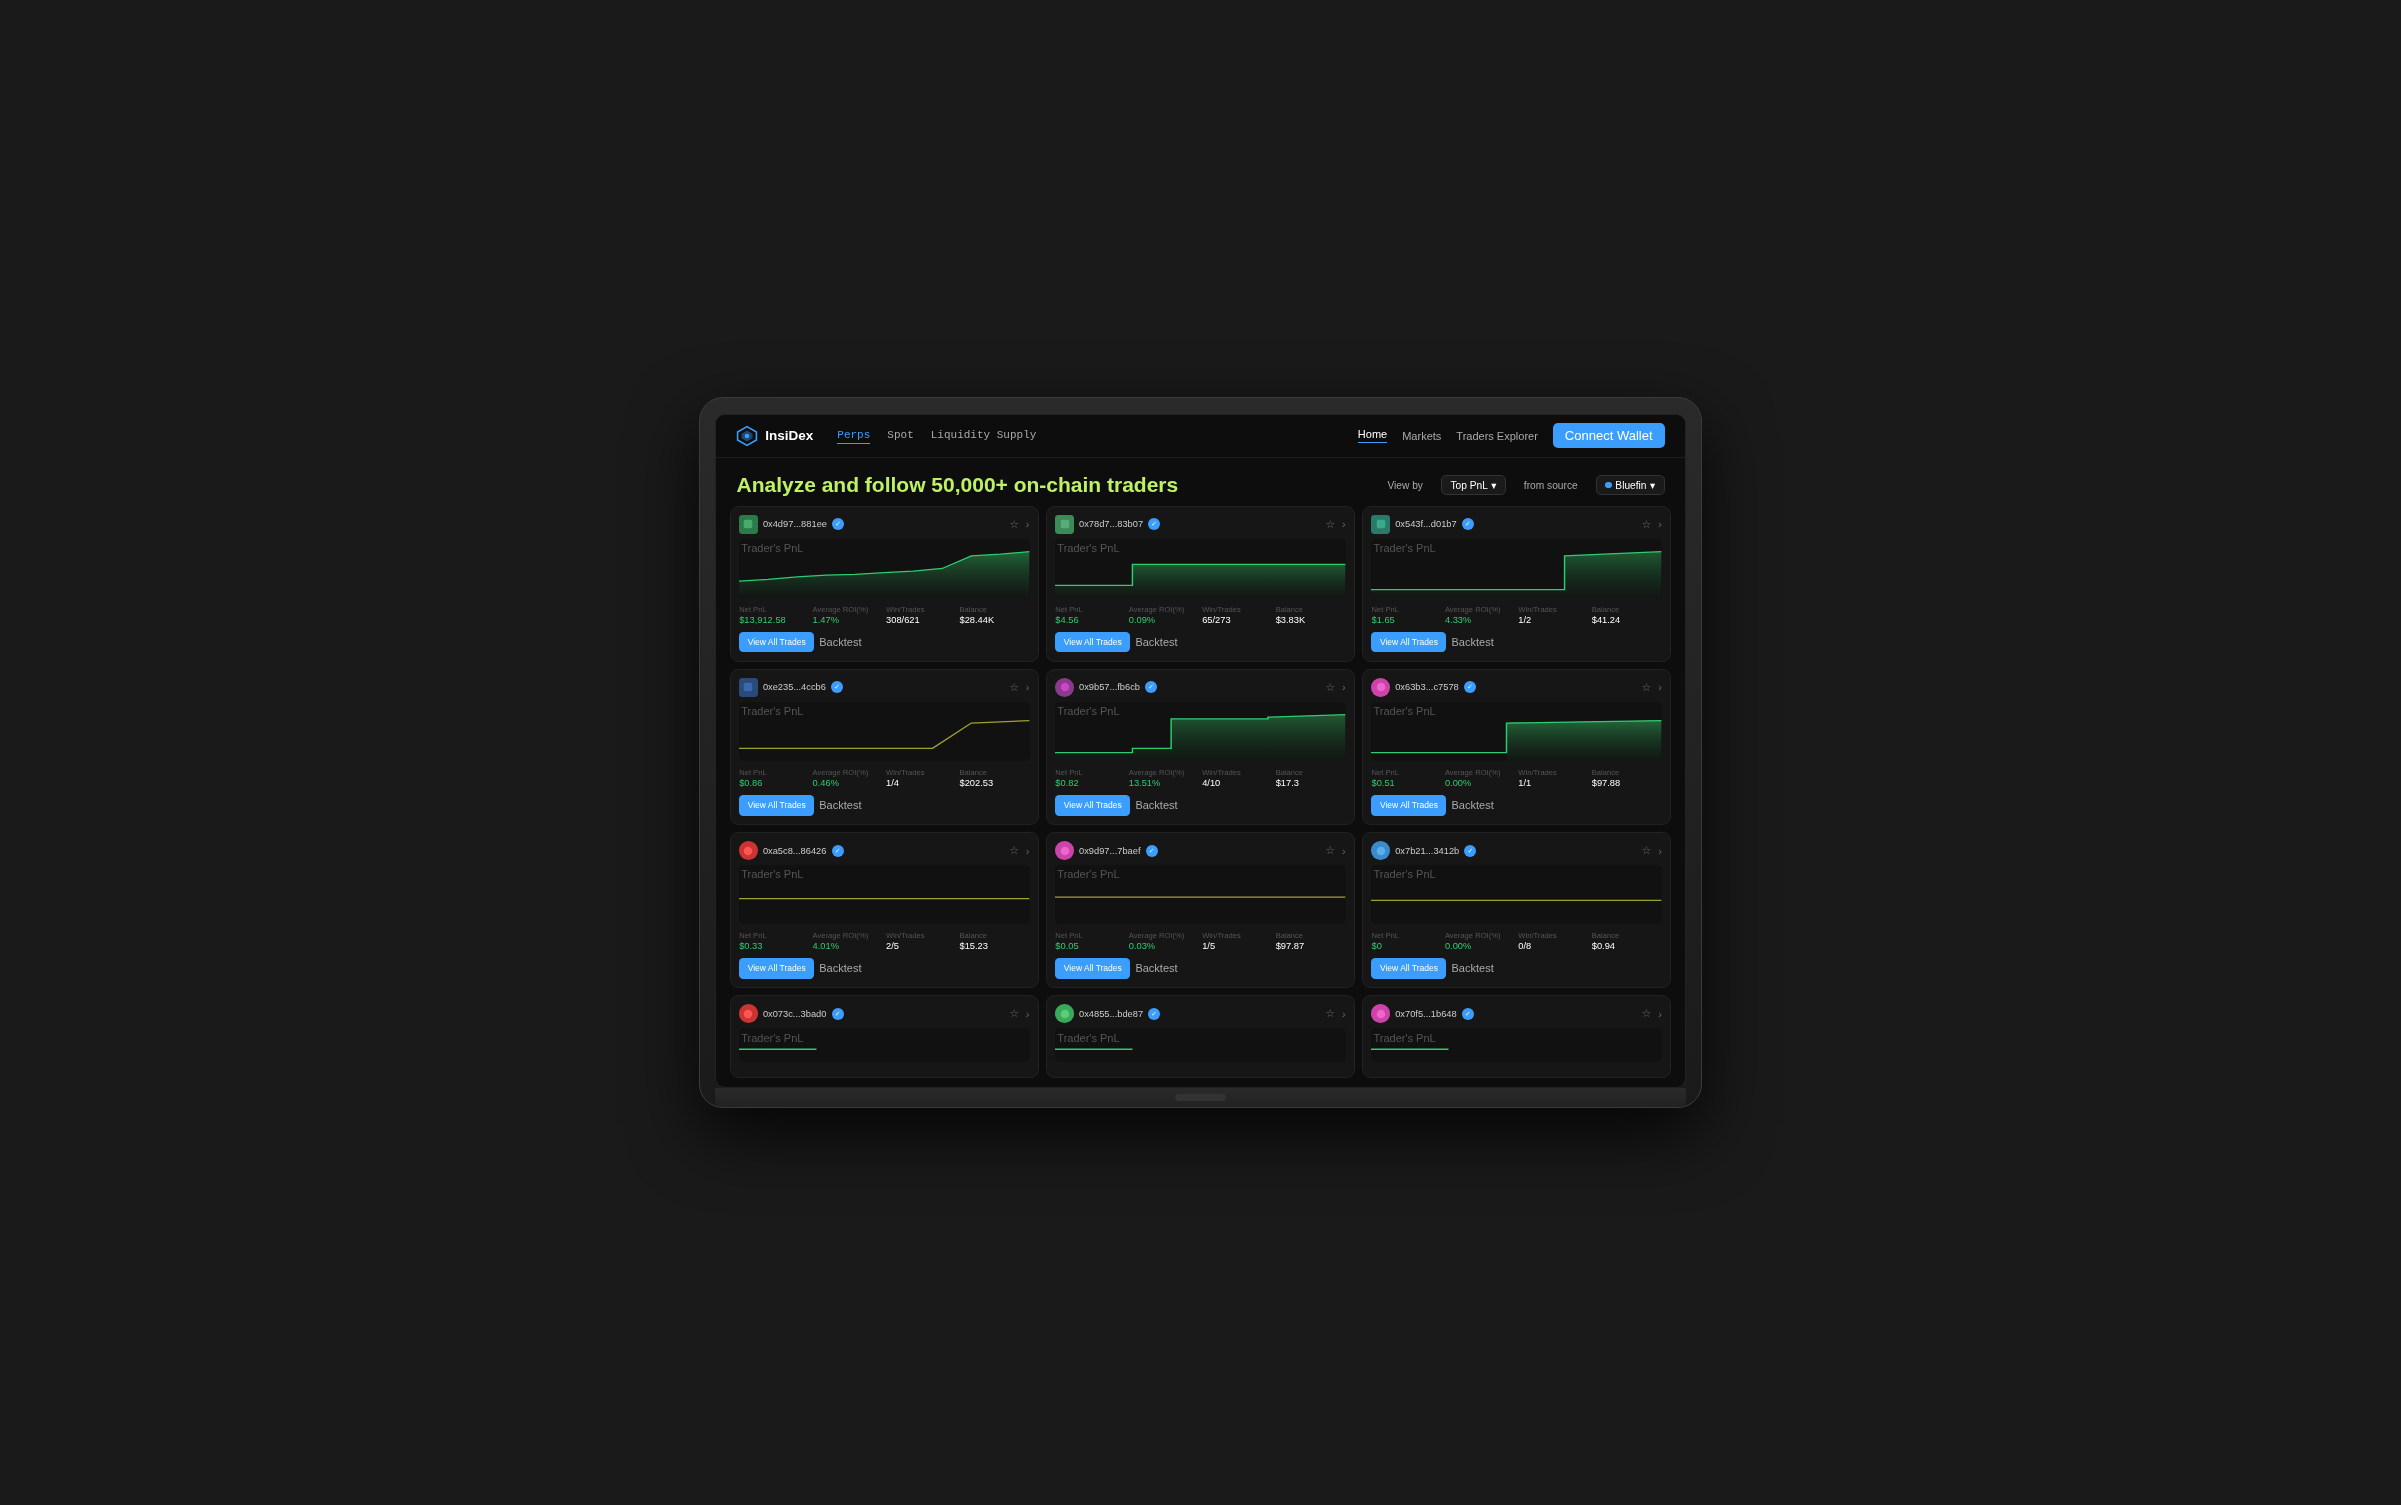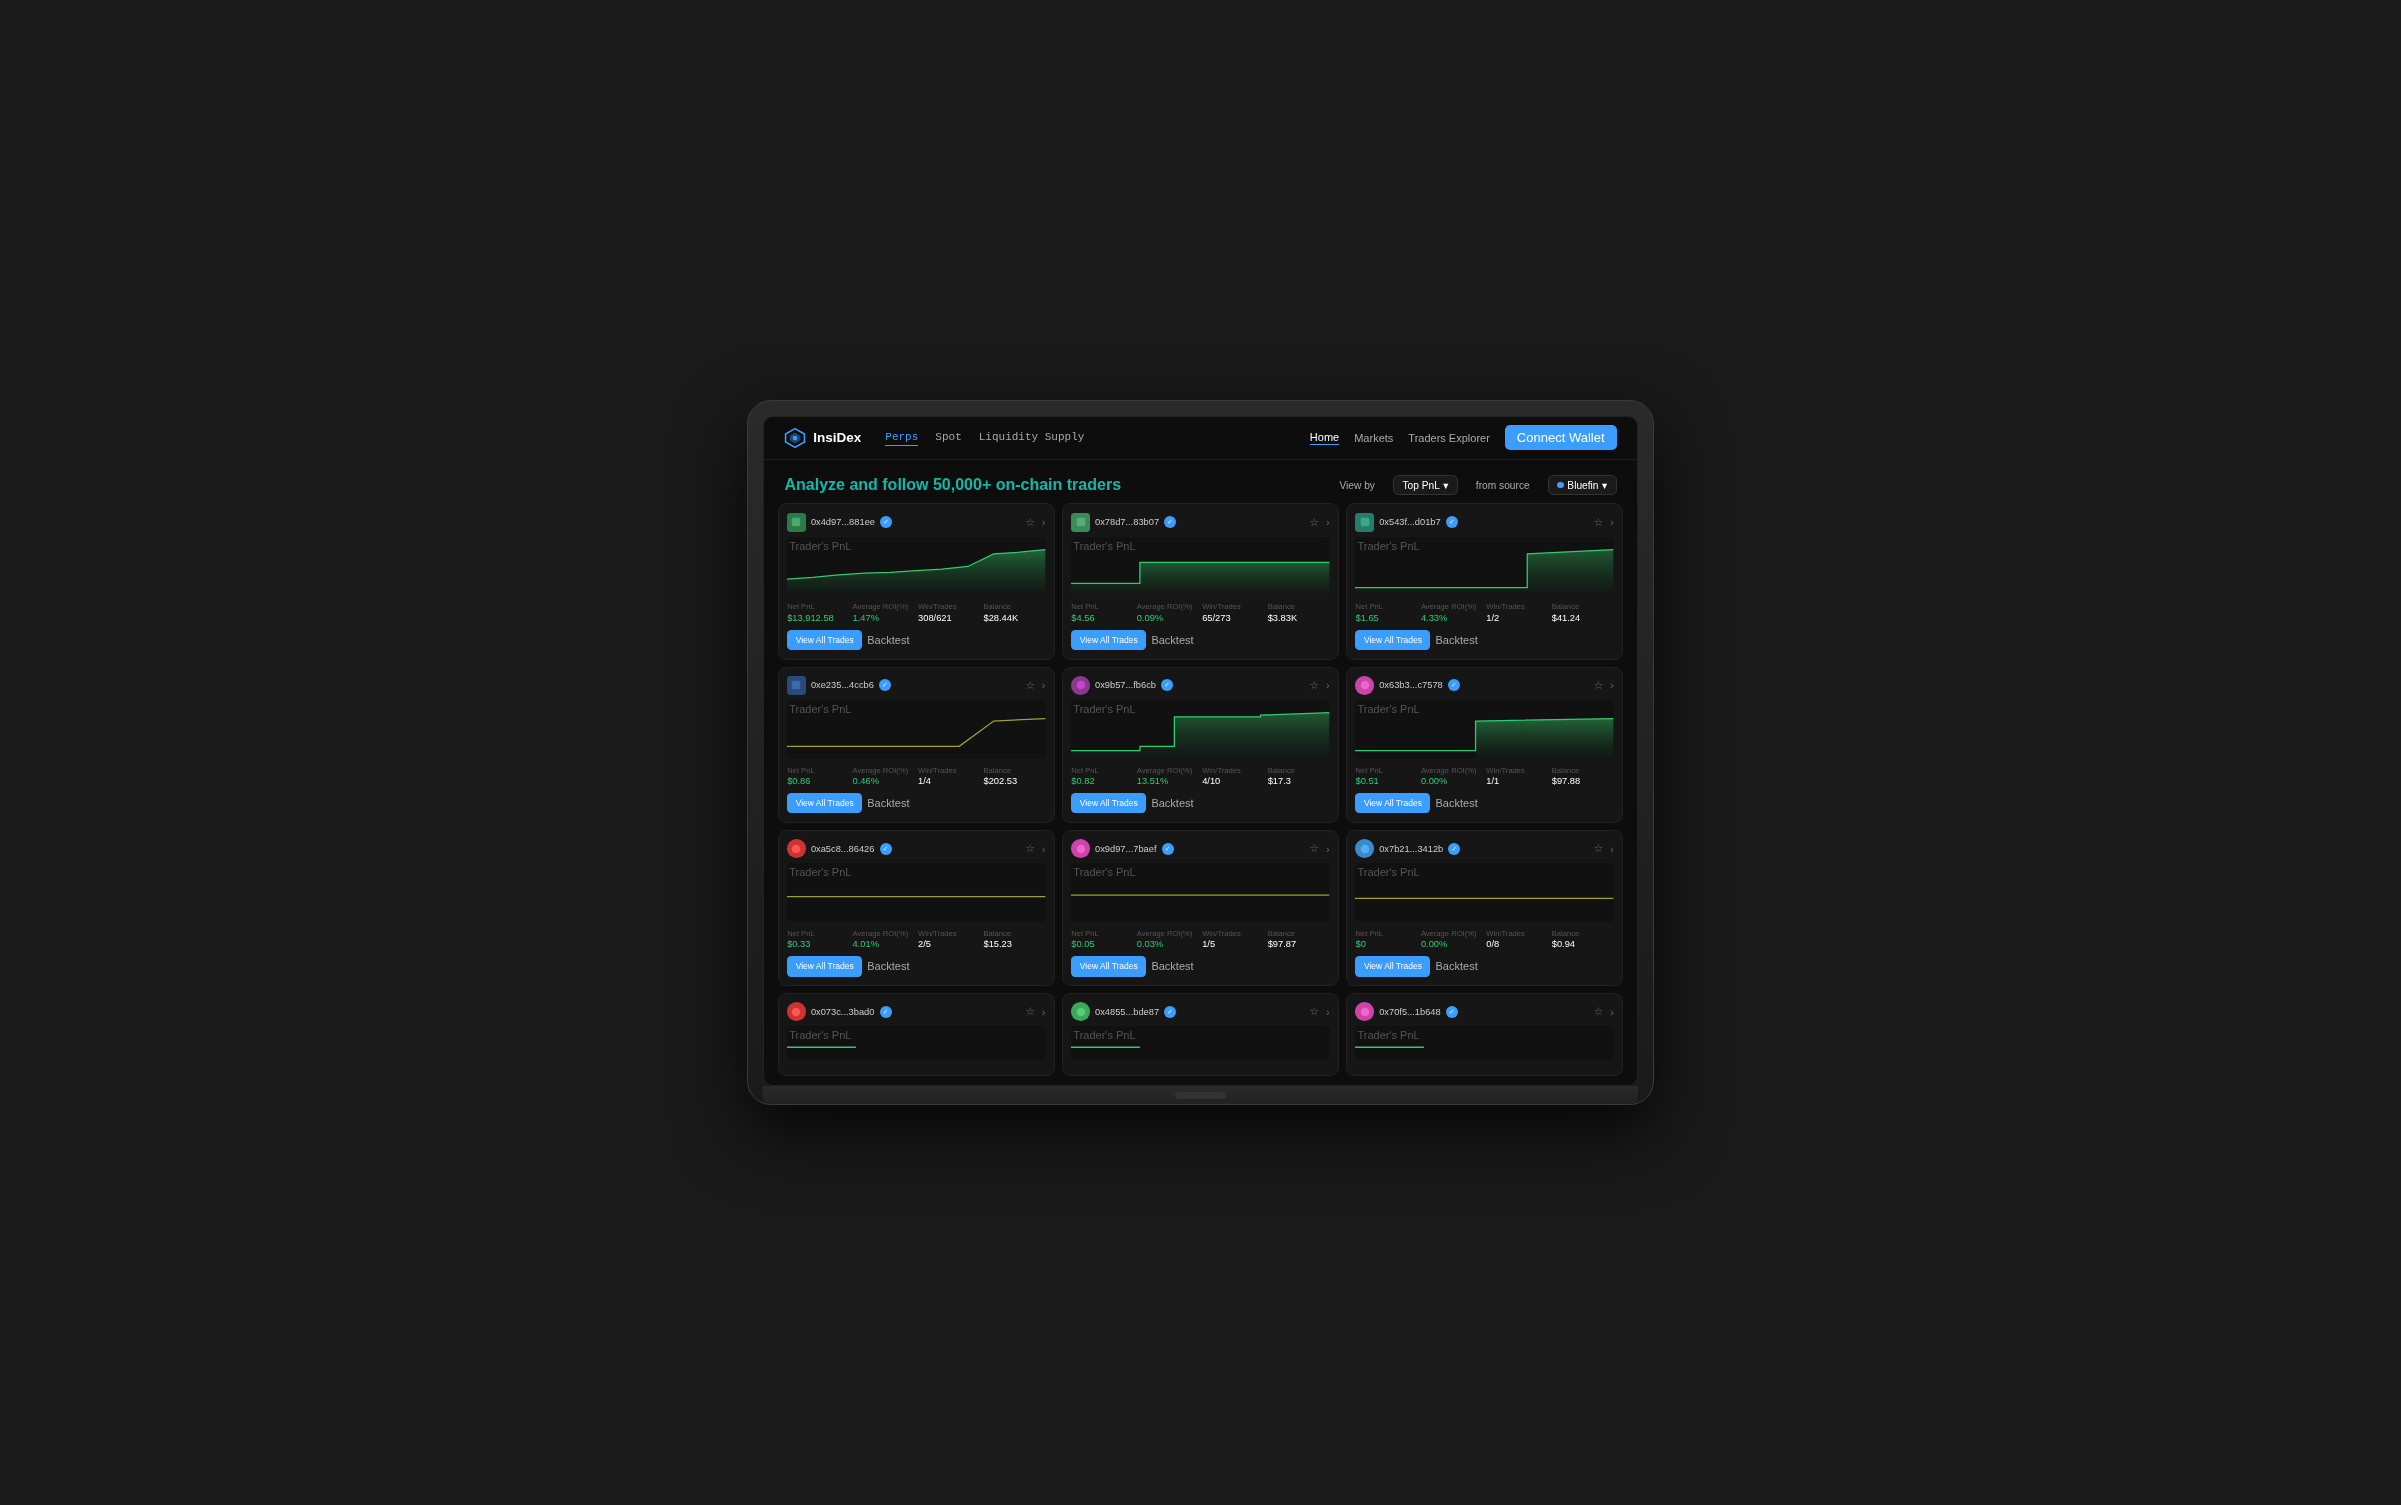--- a/index.html
+++ b/index.html
@@ -8,21 +8,21 @@
       display: flex;
       justify-content: center;
       align-items: center;
       min-height: 100vh;
       font-family: -apple-system, BlinkMacSystemFont, 'Segoe UI', sans-serif;
     }
     .laptop-outer {
       background: linear-gradient(180deg, #2a2a2a 0%, #1a1a1a 100%);
       border-radius: 24px;
       padding: 15.2px 15.2px 0 15.2px;
-      width: 907px;
+      width: 1003px;
       box-shadow: 0 25.4px 68px rgba(0,0,0,0.8);
       border: 0.8px solid #3a3a3a;
     }
     .laptop-screen {
       background: #111;
       border-radius: 10.2px;
       overflow: hidden;
       border: 1.7px solid #222;
     }
     .laptop-base {
@@ -113,23 +113,23 @@
     }
 
     
     .hero {
       padding: 15.2px 20.3px 8.5px;
       display: flex;
       align-items: center;
       justify-content: space-between;
     }
     .hero-title {
-      font-size: 16px;
+      font-size: 21px;
       font-weight: 700;
-      color: #14b8a6;
+      color: #bef264;
     }
     .view-controls {
       display: flex;
       align-items: center;
       gap: 18px;
       font-size: 10.2px;
       color: #aaa;
       text-align: right;
     }
     .view-dropdown {

